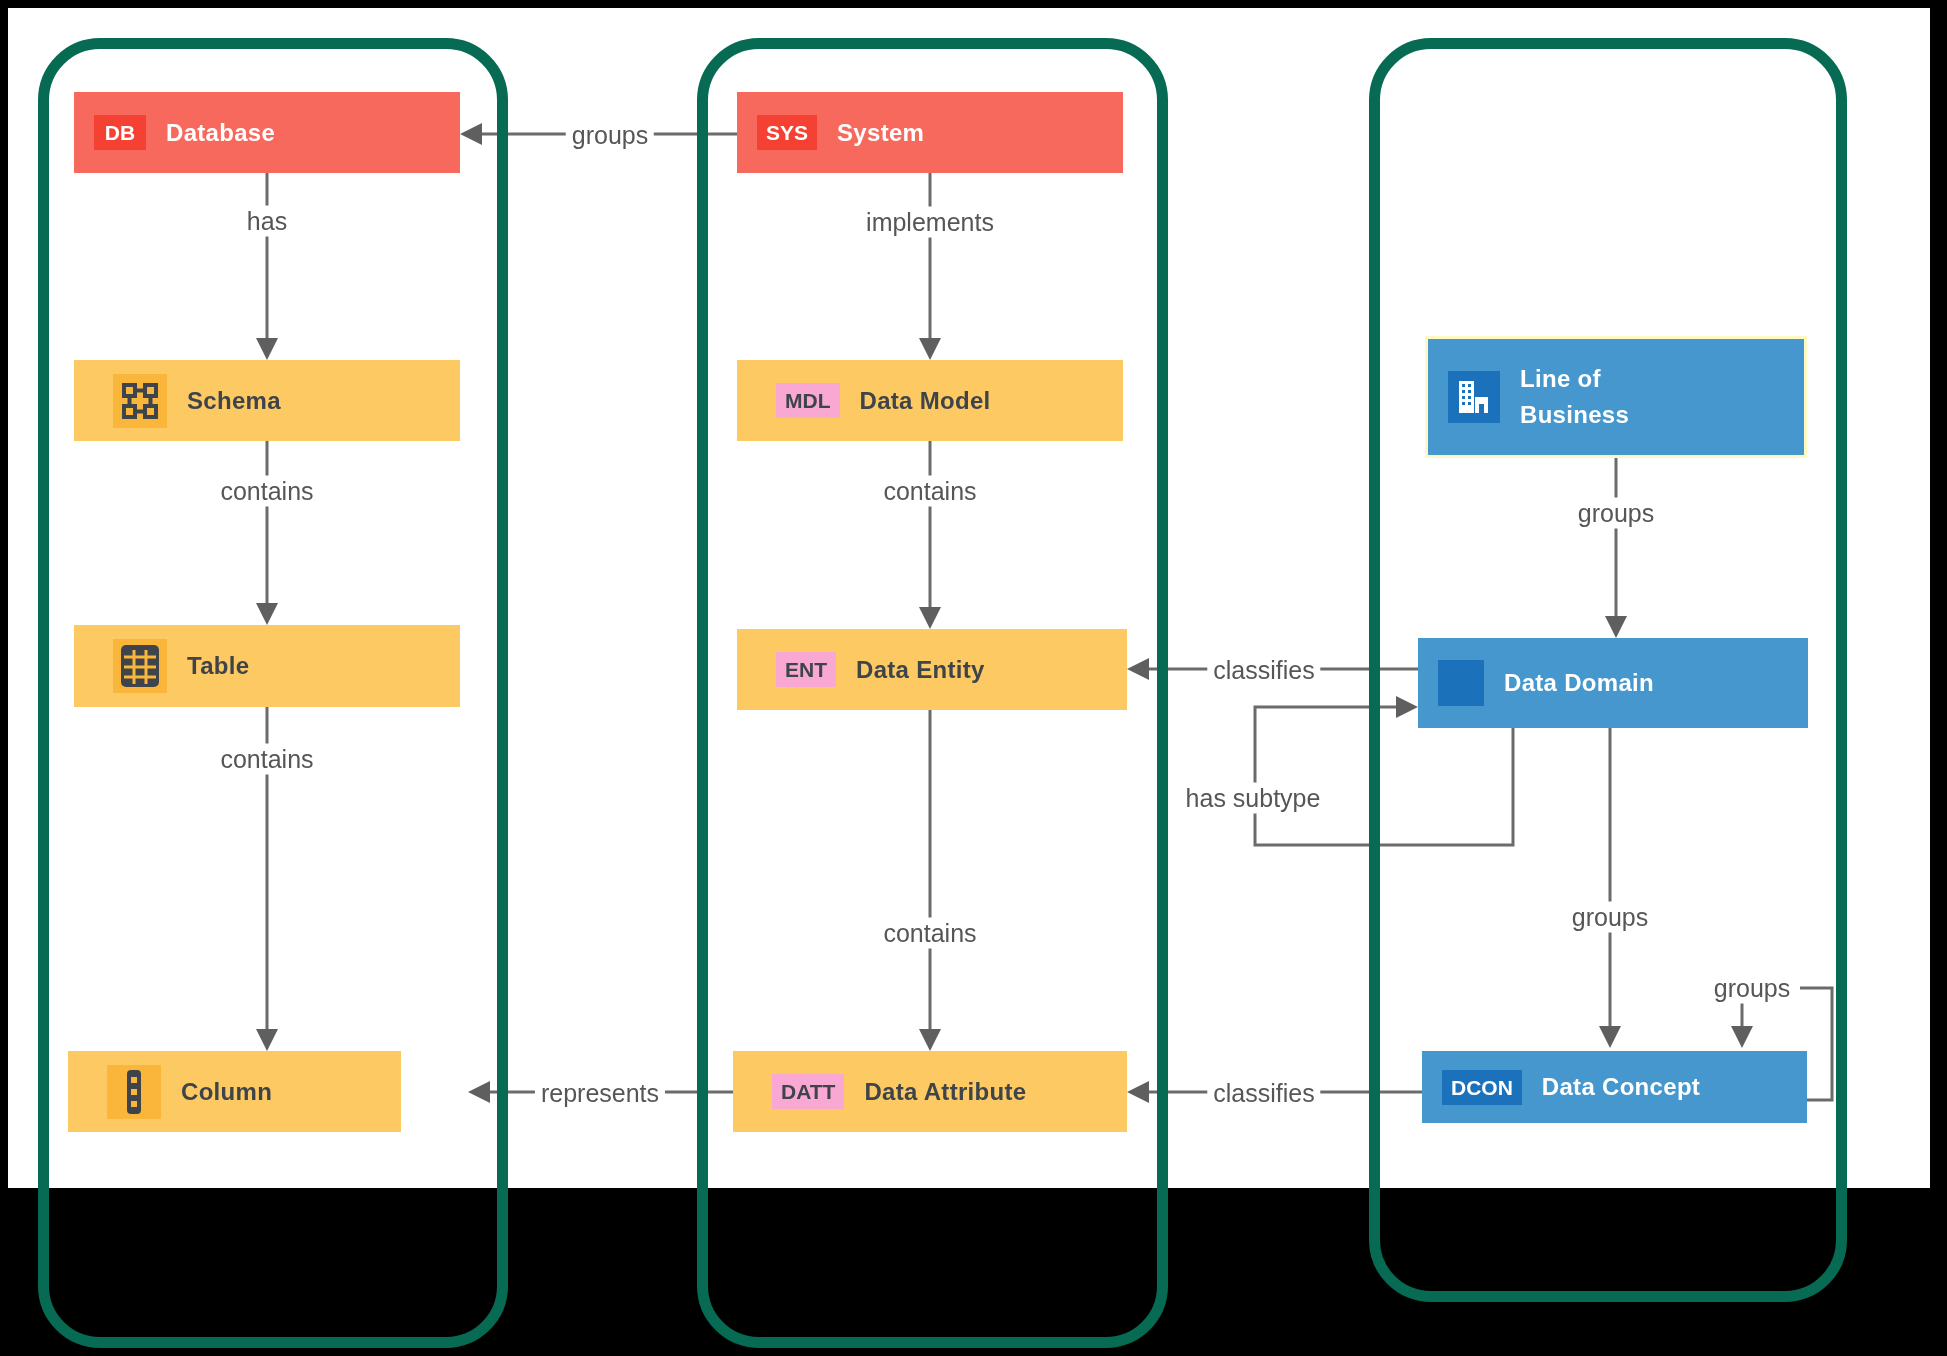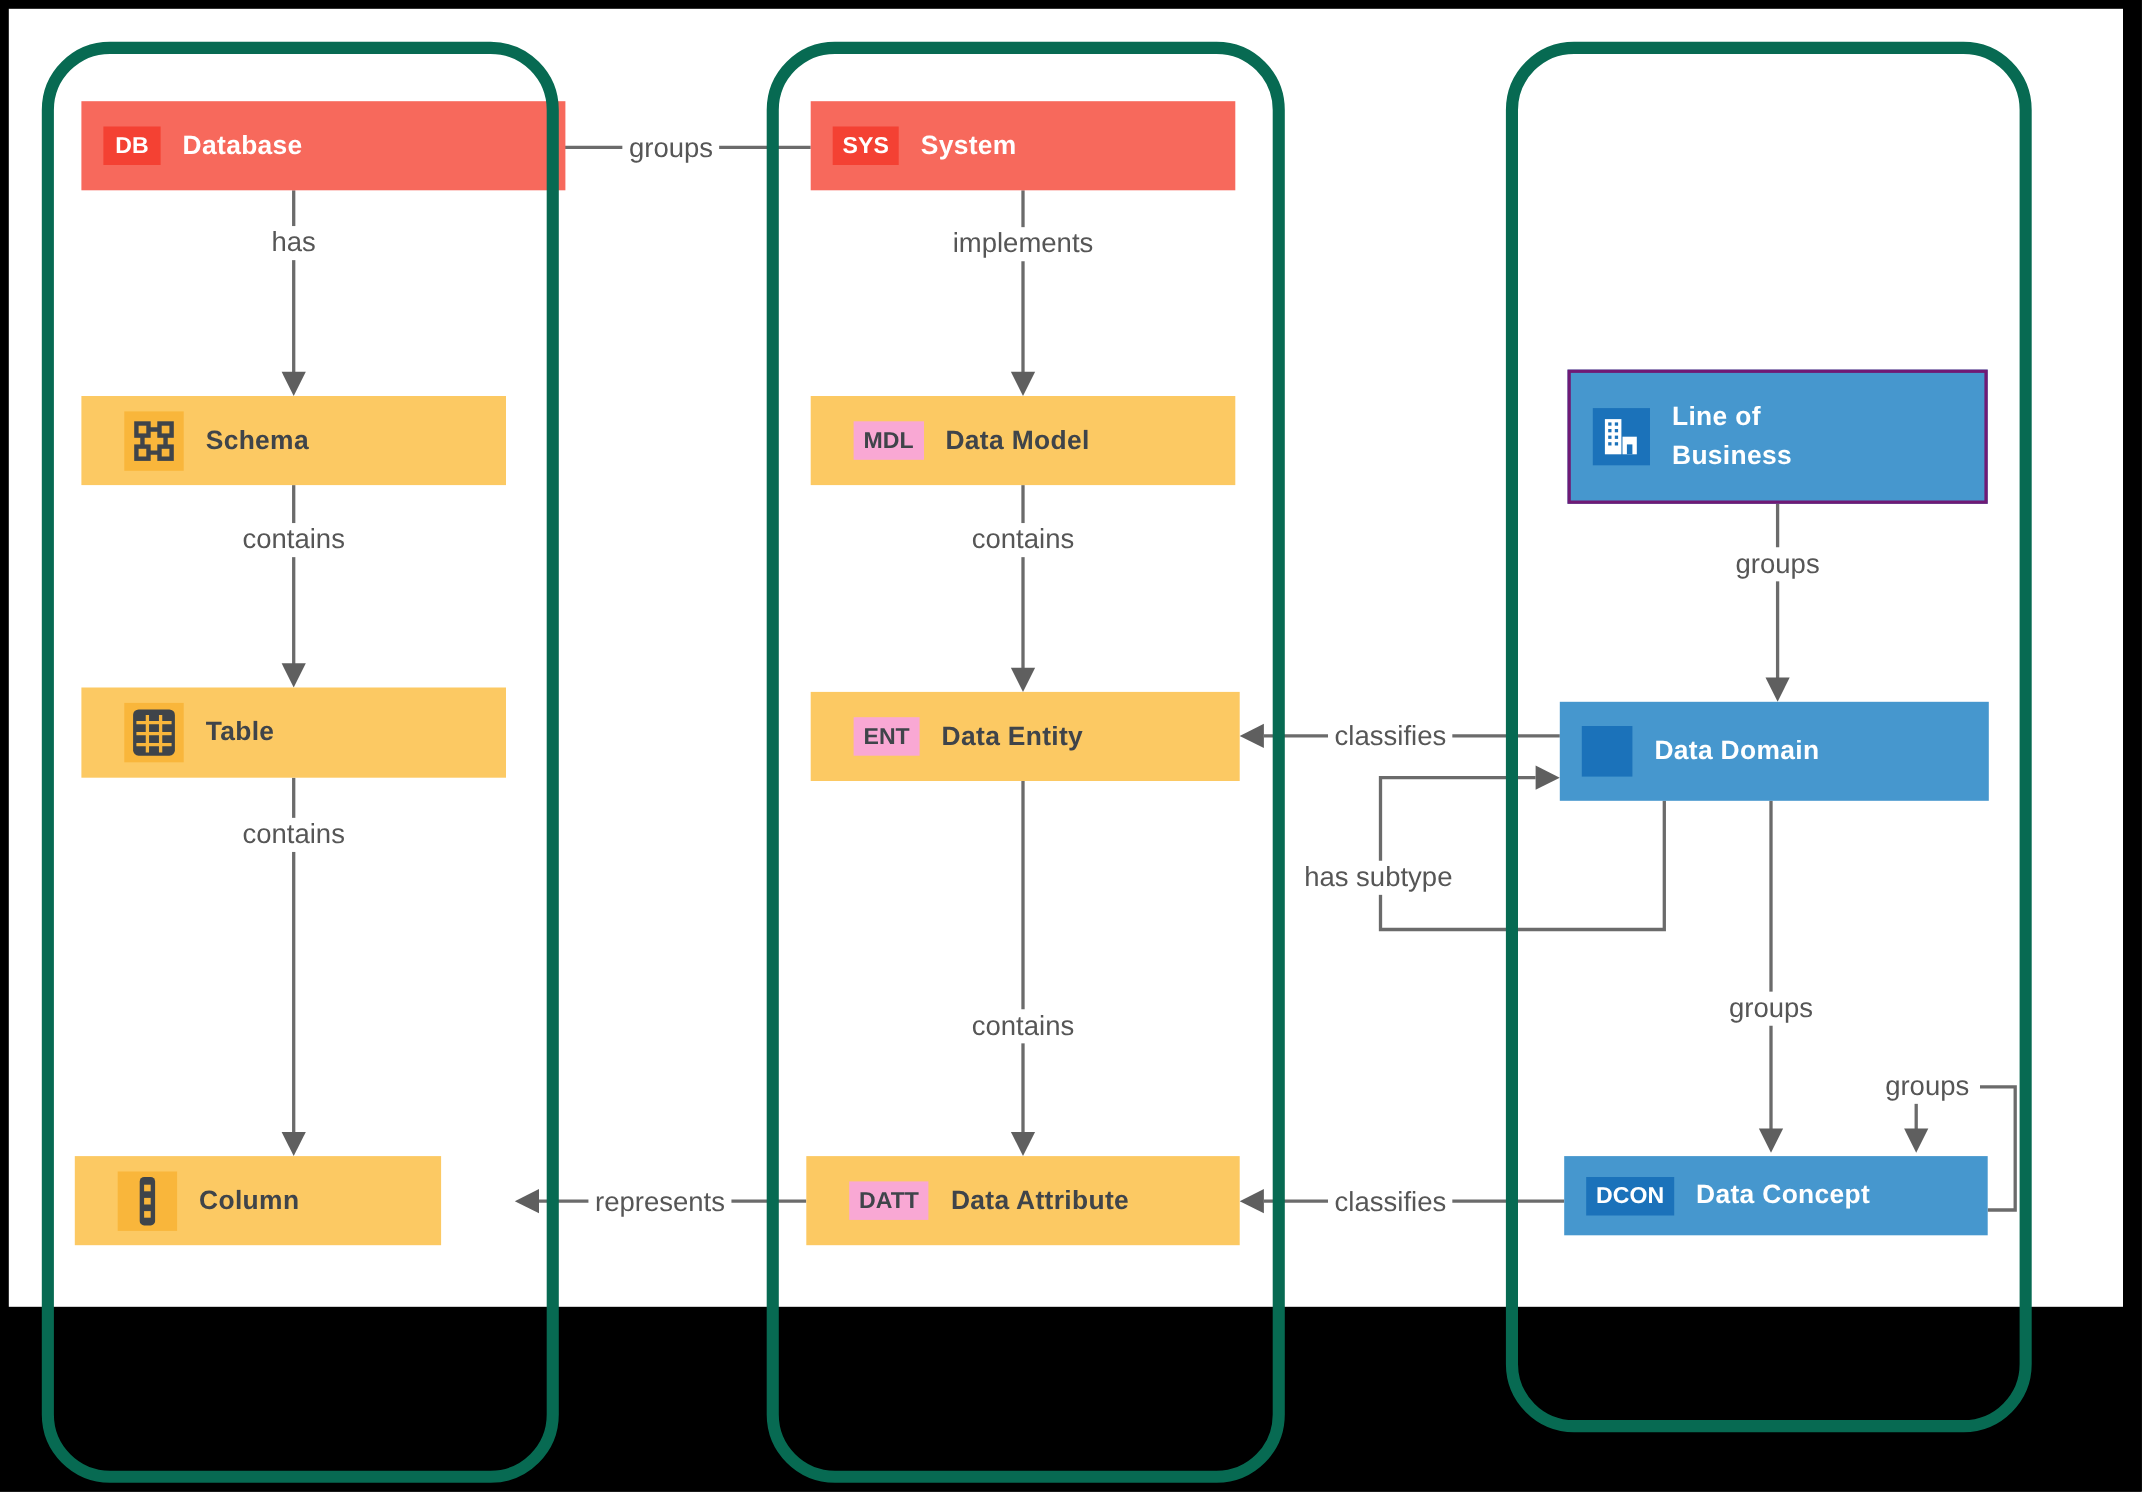--- a/index.html
+++ b/index.html
@@ -11,21 +11,21 @@
   svg.edges{position:absolute;left:0;top:0;z-index:2;}
   
   .group{position:absolute;border:11px solid #076A52;border-radius:62px;
          box-sizing:border-box;background:transparent;z-index:6;pointer-events:none;}
   
   .box{position:absolute;display:flex;align-items:center;gap:20px;padding-left:20px;
        box-sizing:border-box;z-index:3;}
   .box.red{background:#F7695C;}
   .box.yellow{background:#FCC963;padding-left:39px;}
   .box.blue{background:#4697CE;}
-  .box.bordered{border:3px solid #701a75;}
+  .box.bordered{border:3px solid #fef9c3;}
   .nlabel{font-weight:bold;font-size:24px;letter-spacing:.3px;}
   .nlabel.light{color:#FFFFFF;}
   .nlabel.dark{color:#3F444A;}
   .nlabel .line{display:block;line-height:36px;}
   .badge{display:inline-flex;align-items:center;justify-content:center;
          font-weight:bold;font-size:21px;padding:7px 9px;min-width:34px;line-height:1;}
   .badge-red{background:#F44133;color:#FFFFFF;}
   .badge-amber{background:#f9a8d4;color:#3F444A;}
   .badge-blue{background:#1B72BA;color:#FFFFFF;}
   .tile{display:flex;align-items:center;justify-content:center;}
@@ -79,21 +79,21 @@
 
       <polygon points="482,123 482,145 460,134"></polygon>
       <polygon points="1149,658 1149,680 1127,669"></polygon>
       <polygon points="490,1081 490,1103 468,1092"></polygon>
       <polygon points="1149,1081 1149,1103 1127,1092"></polygon>
 
       <polygon points="1396,696 1396,718 1418,707"></polygon>
     </g>
   </svg>
 
-  <div class="box red" style="left:74px;top:92px;width:440px;height:81px">
+  <div class="box red" style="left:74px;top:92px;width:386px;height:81px">
     <span class="badge badge-red">DB</span>
     <span class="nlabel light">Database</span>
   </div>
 
   <div class="box yellow" style="left:74px;top:360px;width:386px;height:81px">
     <span class="tile tile-amber">
       <svg width="38" height="38" viewBox="0 0 38 38" stroke="#3F444A" stroke-width="4" fill="none">
         <rect x="3" y="3" width="11" height="11"></rect>
           <rect x="24" y="3" width="11" height="11"></rect>
         <rect x="3" y="24" width="11" height="11"></rect>

